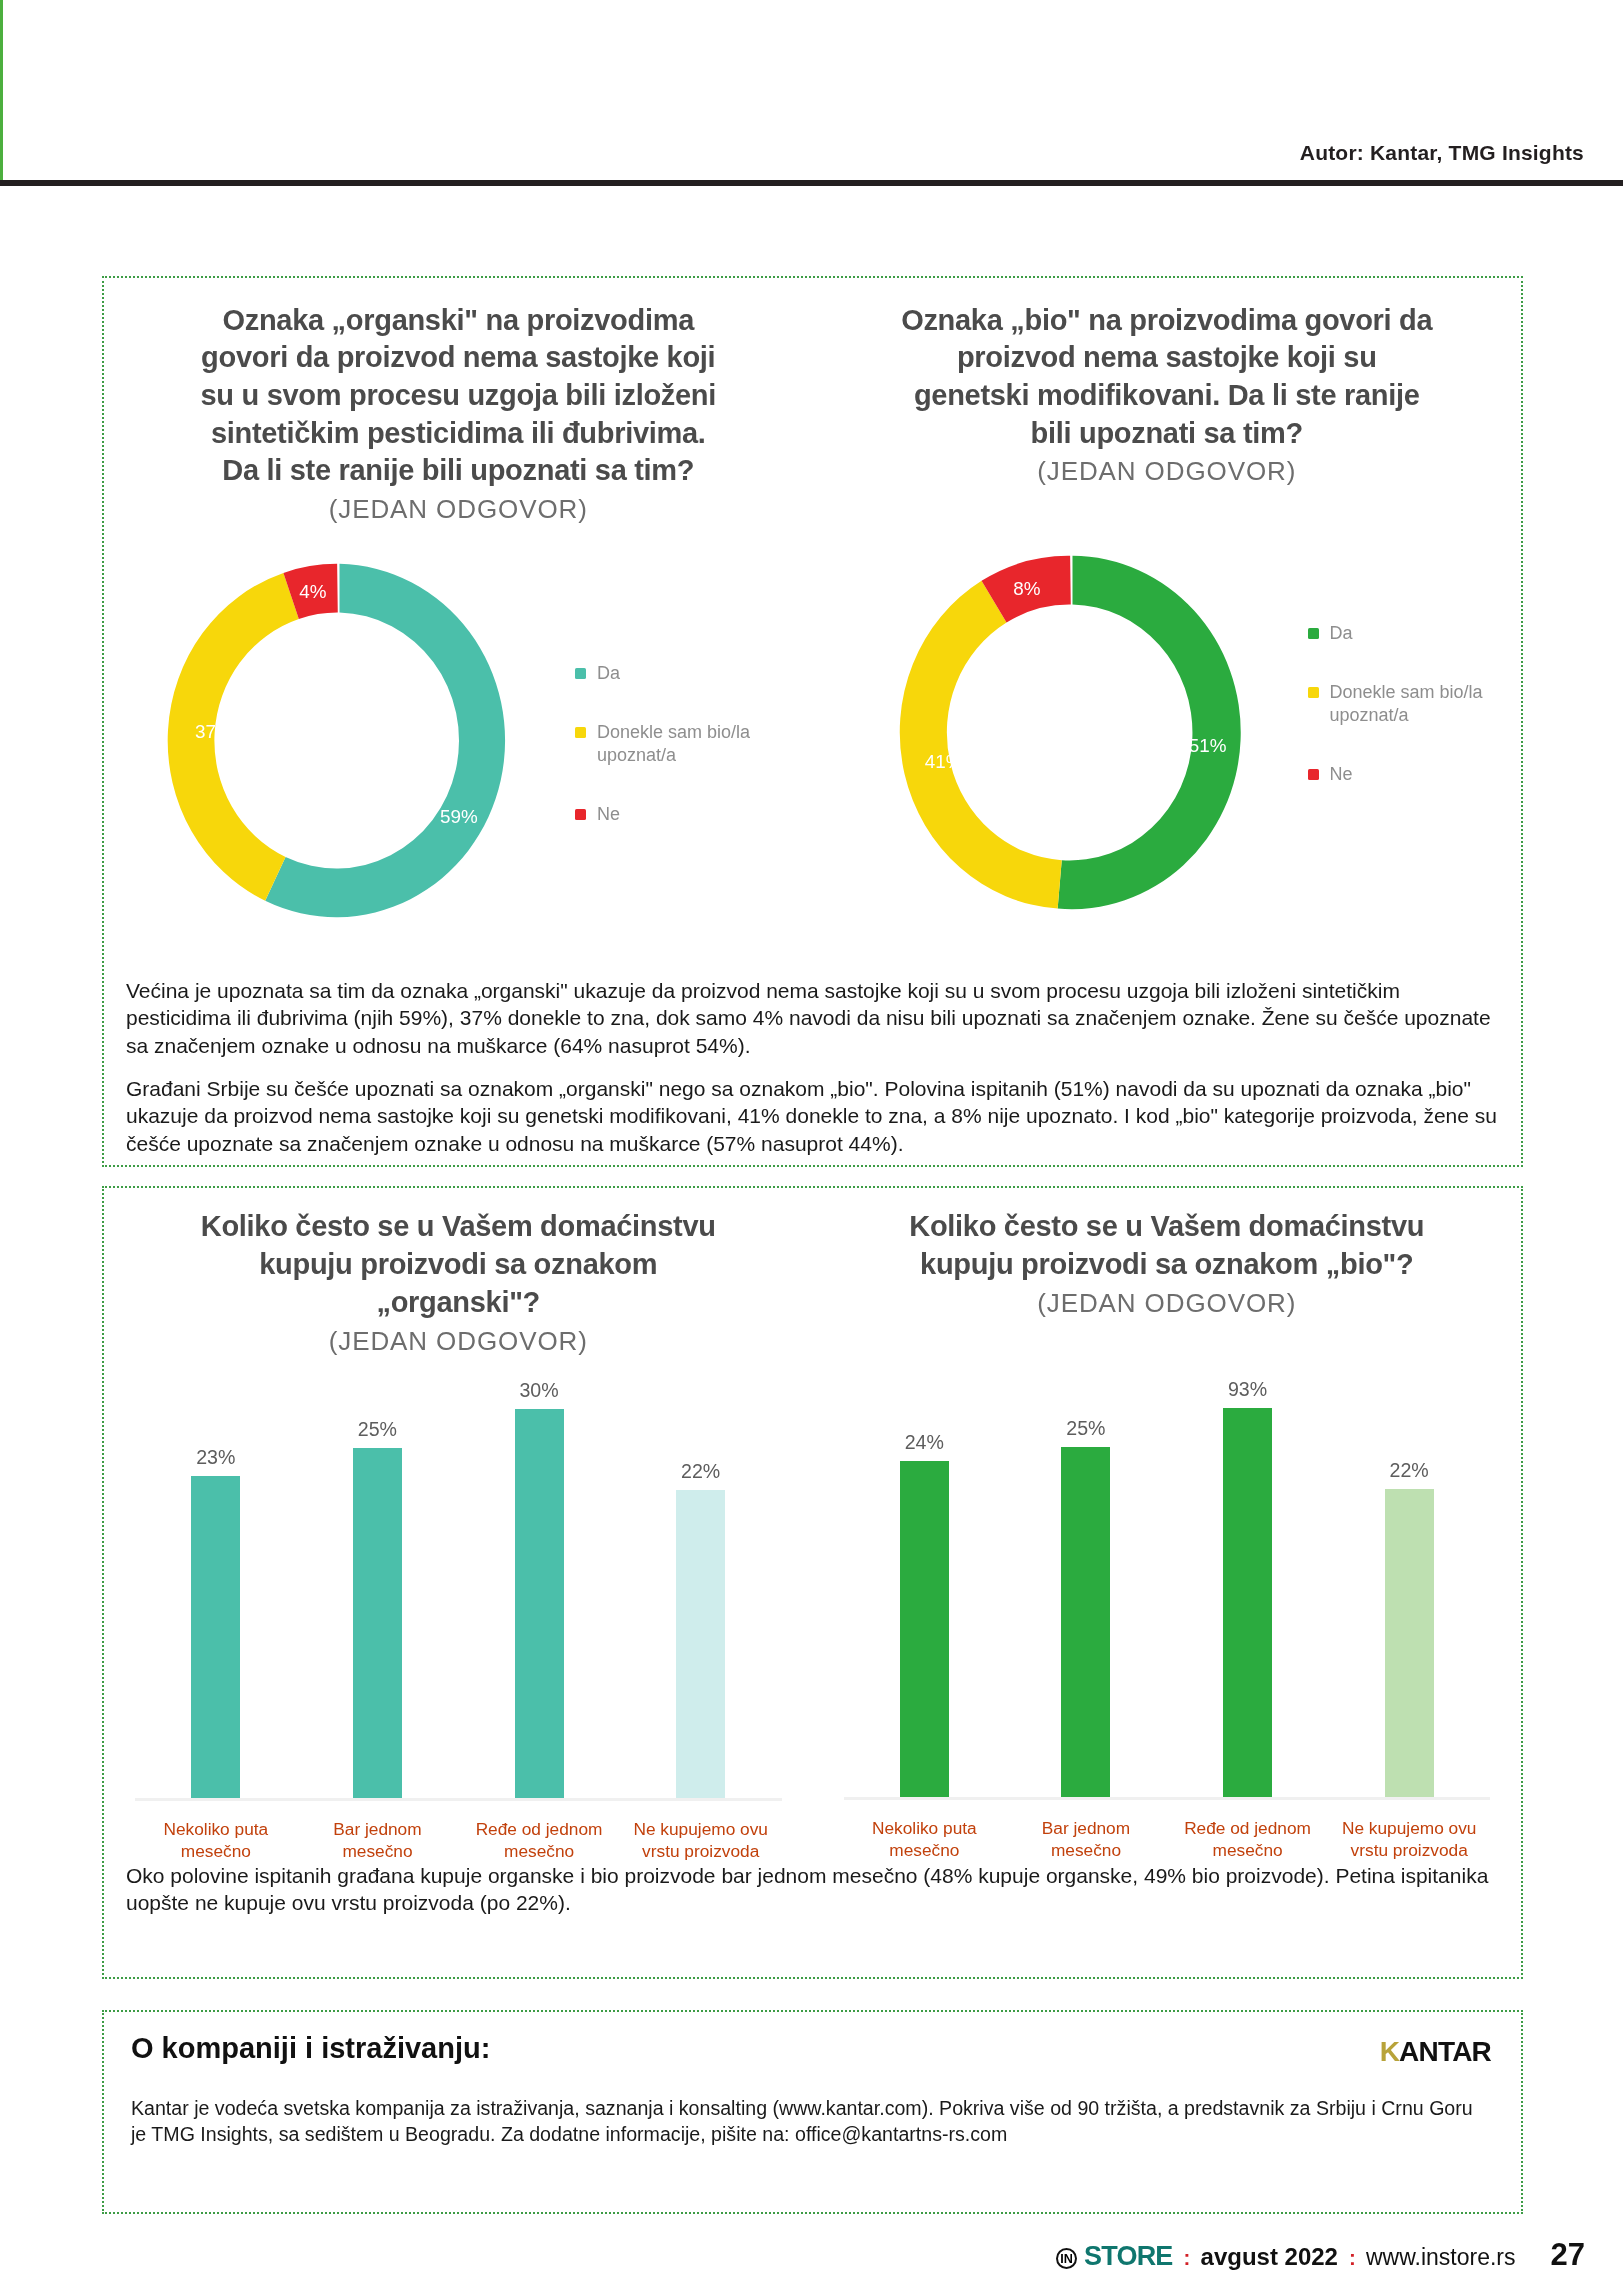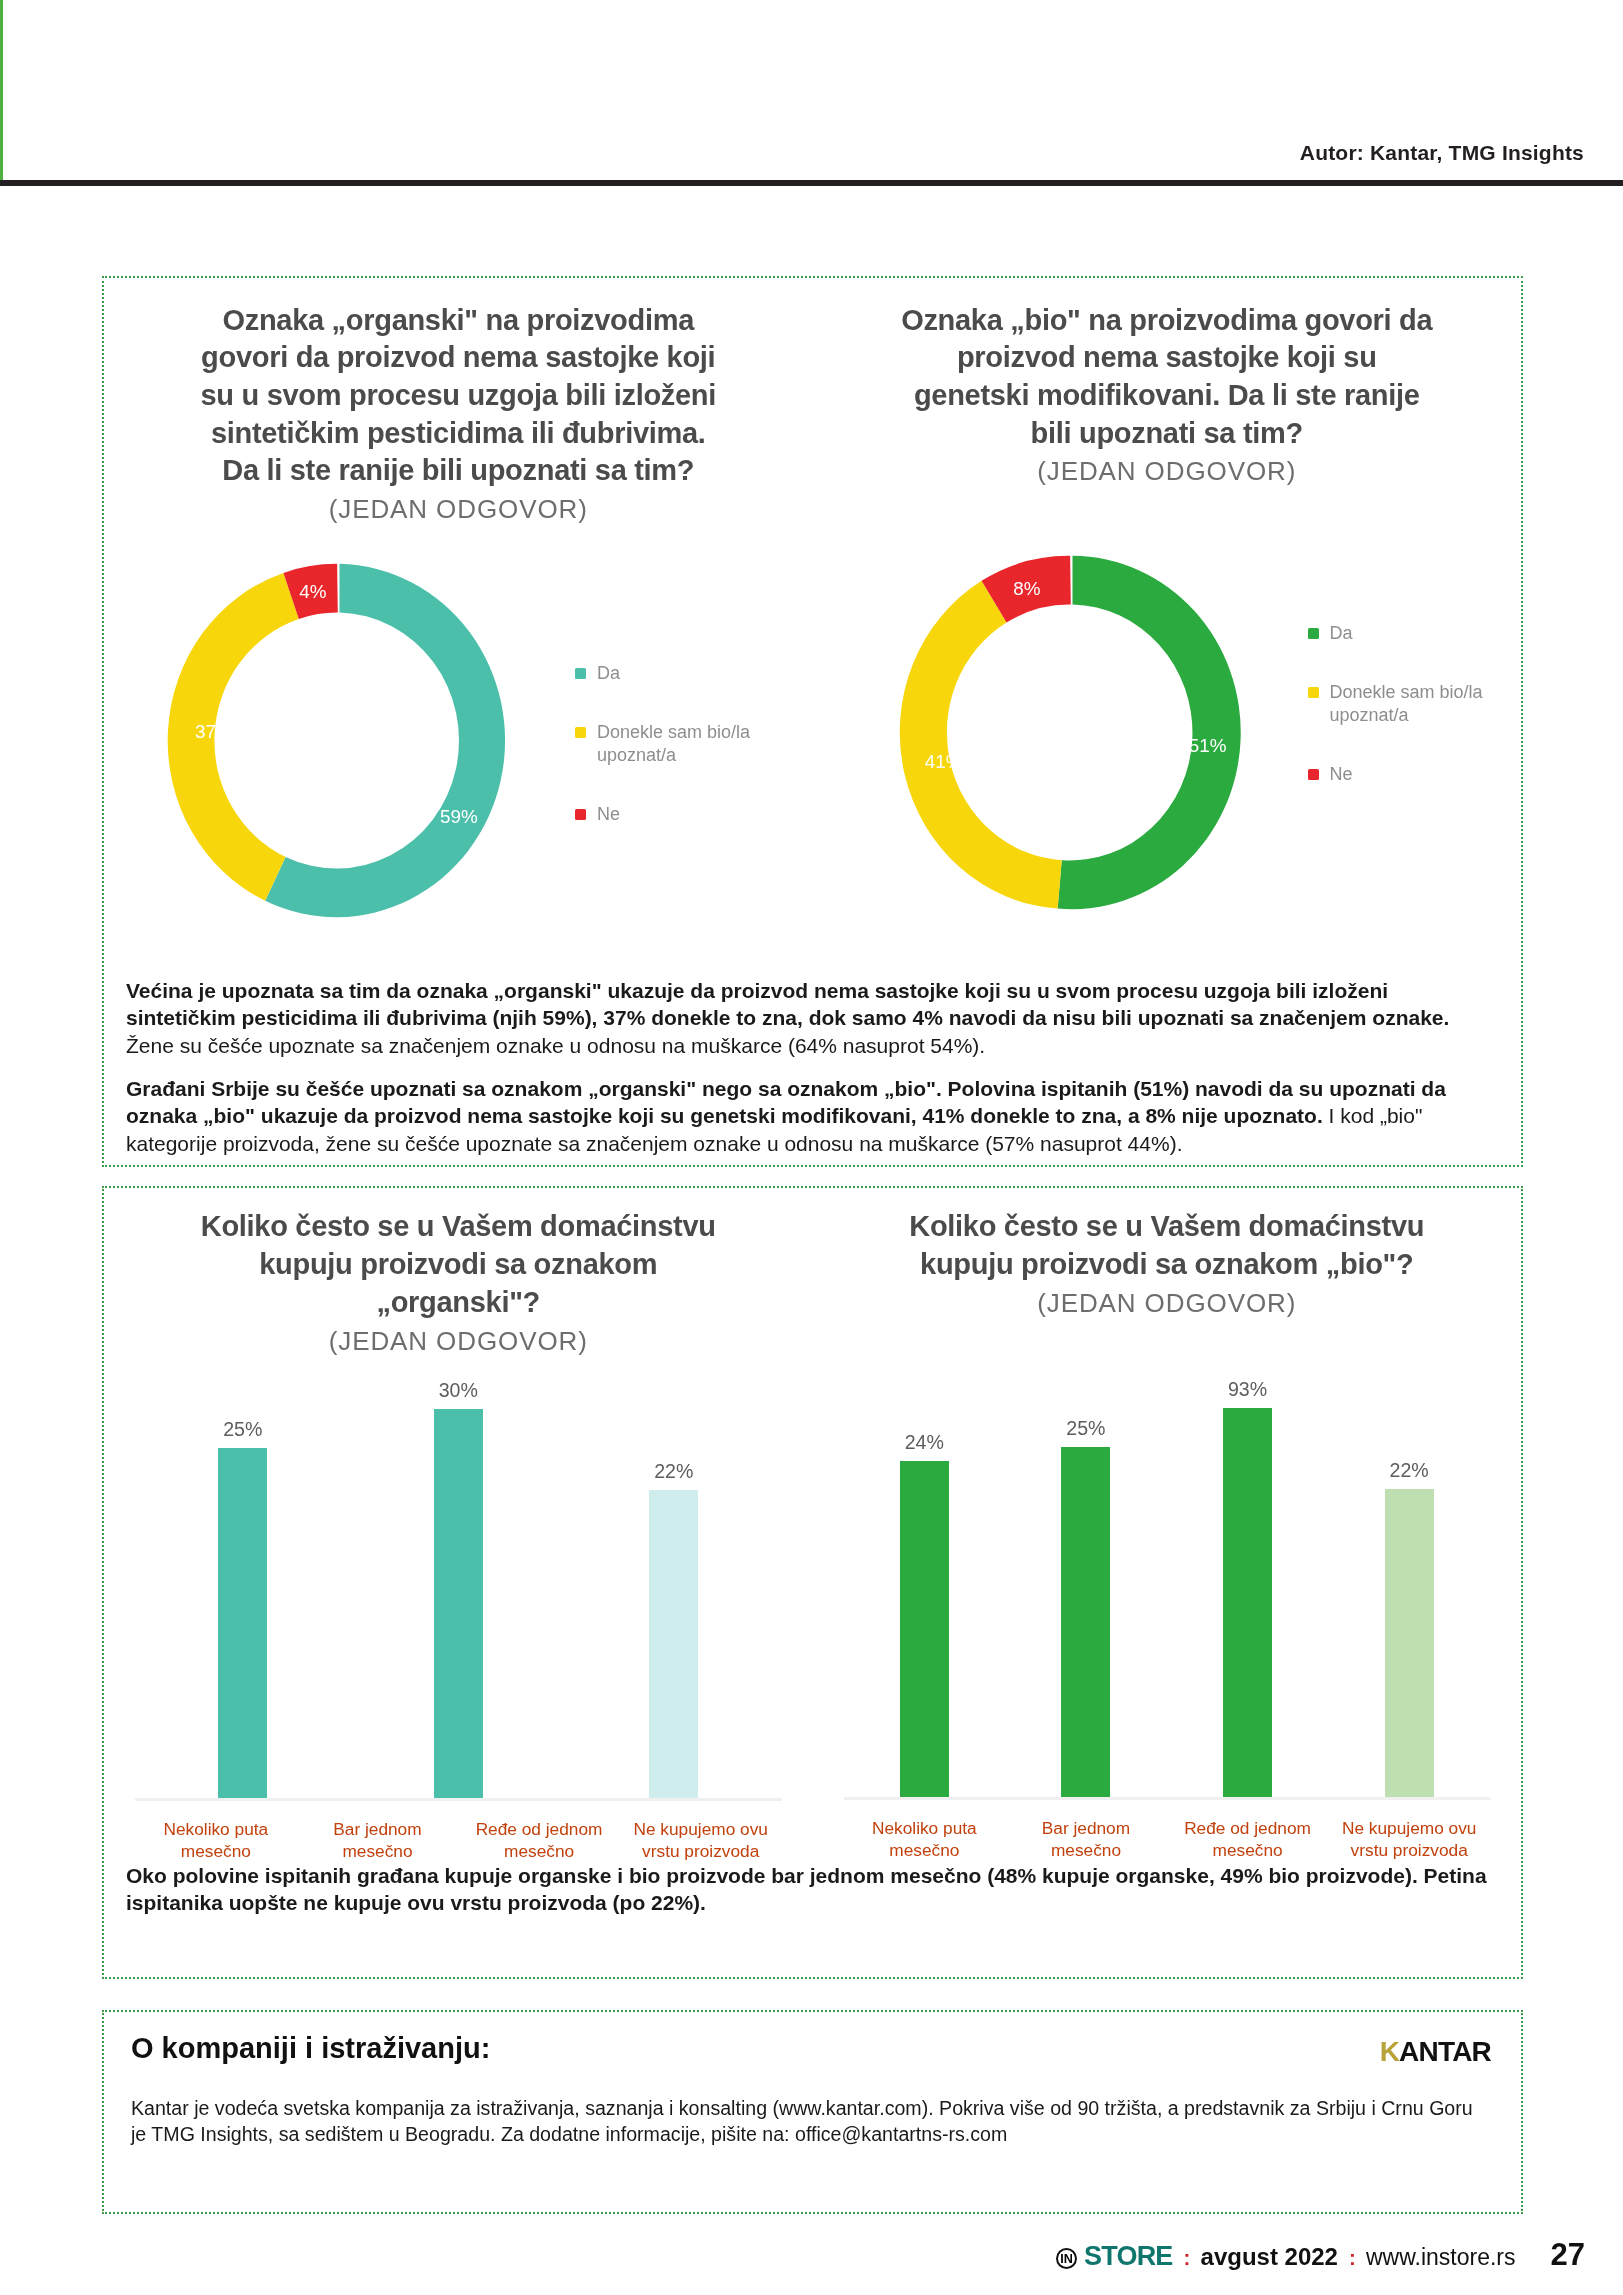--- a/index.html
+++ b/index.html
@@ -74,21 +74,21 @@
     width:11px;height:11px;flex:0 0 11px;margin-top:5.5px;margin-right:11px;border-radius:1.6px;
   }
   .legend-label{max-width:196px;}
 
   
   .para{
     color:#1a1a1a;
     font-size:21px;
     line-height:1.30;
   }
-  .para b{font-weight:bold;}
+  .para b{font-weight:normal;}
   .para .light{font-weight:normal;}
 
   
   .bars-row{position:absolute;left:0;top:20.4px;width:100%;display:flex;}
   .bars-col{width:50%;position:relative;}
   .bars-head{margin:0 auto;width:550px;}
   .plot{position:relative;height:471px;margin-top:20.4px;}
   .baseline{
     position:absolute;left:31px;right:31px;bottom:49px;height:3.1px;background:#f0f0f0;
   }
@@ -247,20 +247,24 @@
     <div class="bars-row">
 
       <div class="bars-col">
         <div class="bars-head q-title">
           <span>Koliko često se u Vašem domaćinstvu kupuju proizvodi sa oznakom „organski"?</span>
           <span class="q-sub">(JEDAN ODGOVOR)</span>
         </div>
         <div class="plot">
           <div class="baseline"></div>
           <div class="bar-group">
+            <div class="bar-cell">
+              <span class="bar-val">23%</span>
+              <div class="bar" style="height:322px;background:#4BBFAA;"></div>
+            </div>
             <div class="bar-cell">
               <span class="bar-val">25%</span>
               <div class="bar" style="height:350px;background:#4BBFAA;"></div>
             </div>
             <div class="bar-cell">
               <span class="bar-val">30%</span>
               <div class="bar" style="height:420px;background:#4BBFAA;"></div>
             </div>
             <div class="bar-cell">
               <span class="bar-val">22%</span>

